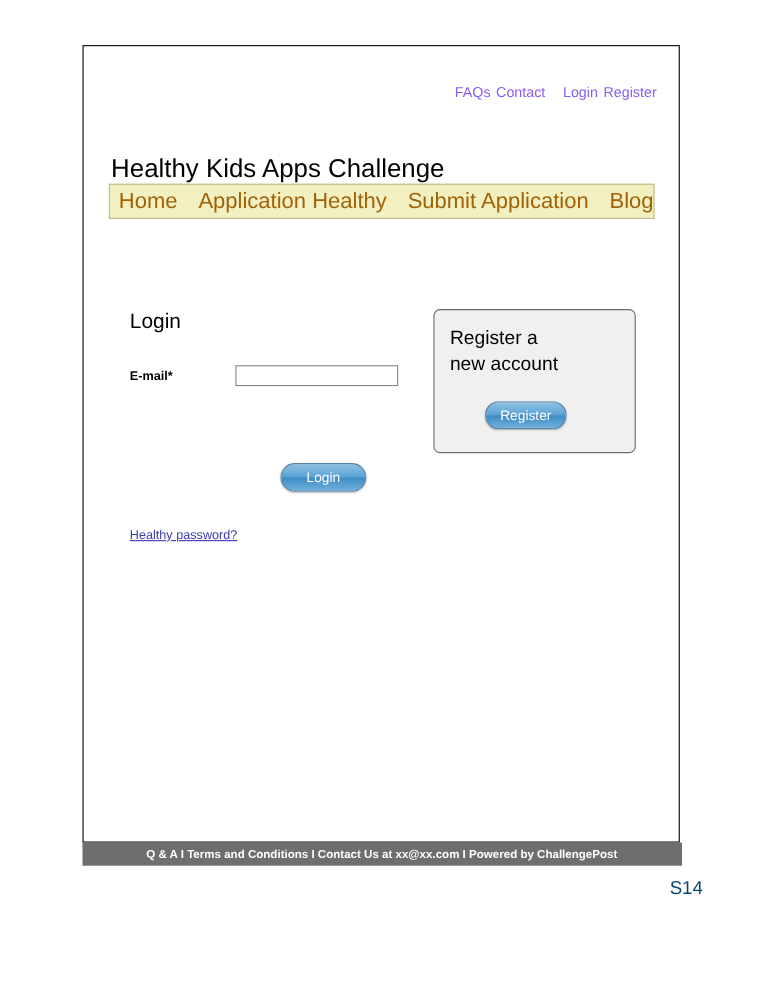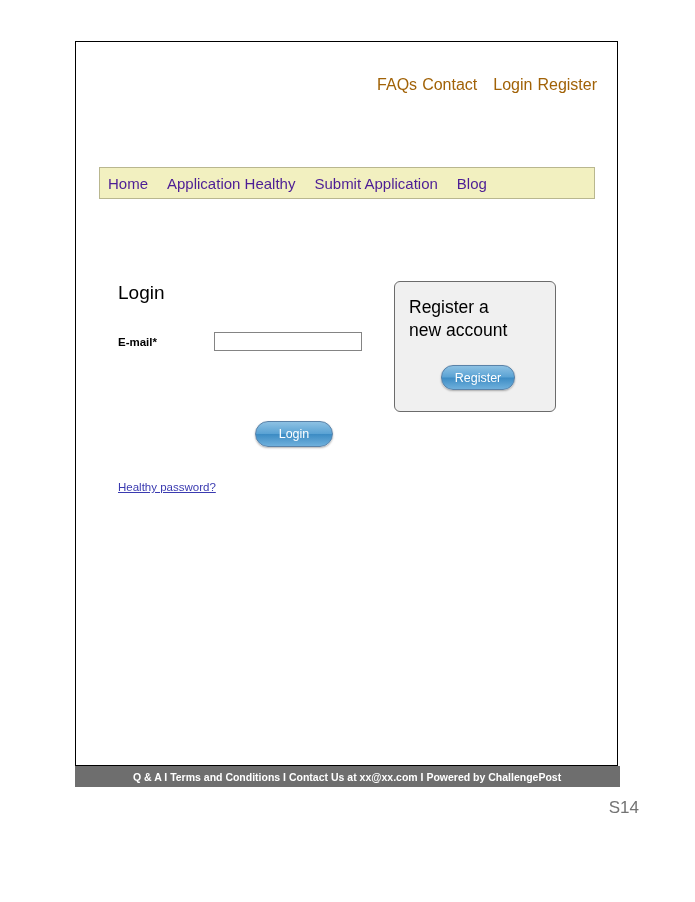--- a/index.html
+++ b/index.html
@@ -25,22 +25,22 @@
     border: 1px solid #000000;
     background: #ffffff;
     box-sizing: border-box;
   }
 
   
   #utility-nav {
     position: absolute;
     right: 20px;
     top: 34px;
-    font-size: 16px;
-    color: #a16207;
+    font-size: 13px;
+    color: #8b5cf6;
     white-space: nowrap;
   }
   #utility-nav .util-link {
     cursor: pointer;
   }
   #utility-nav .util-gap-small { display: inline-block; width: 5px; }
   #utility-nav .util-gap-big { display: inline-block; width: 16px; }
 
   
   #site-title {
@@ -62,22 +62,22 @@
     width: 496px;
     height: 32px;
     background: #f2f0c0;
     border: 1px solid #b9b78f;
     box-sizing: border-box;
     display: flex;
     align-items: center;
     padding-left: 8px;
   }
   #main-nav .nav-item {
-    font-size: 15px;
-    color: #4c1d95;
+    font-size: 20px;
+    color: #a16207;
     margin-right: 19px;
     cursor: pointer;
     white-space: nowrap;
   }
 
   
   #login-heading {
     position: absolute;
     left: 42px;
     top: 240px;
@@ -145,21 +145,21 @@
     color: #3a3ab0;
     text-decoration: underline;
     cursor: pointer;
   }
 
   
   #register-panel {
     position: absolute;
     left: 318px;
     top: 239px;
-    width: 162px;
+    width: 184px;
     height: 131px;
     background: #f0f0f0;
     border: 1px solid #6b6b6b;
     border-radius: 6px;
     box-sizing: border-box;
   }
   #register-title {
     position: absolute;
     left: 14px;
     top: 14px;
@@ -207,33 +207,34 @@
     font-weight: bold;
     margin-left: 23px;
     white-space: nowrap;
   }
 
   
   #slide-number {
     position: absolute;
     right: 56px;
     top: 798px;
-    color: #737373;
+    color: #0c4a6e;
     font-size: 17px;
   }
 </style>
 </head>
 <body>
 
 <div id="mockup">
 
   <div id="utility-nav">
     <span class="util-link">FAQs</span><span class="util-gap-small"></span><span class="util-link">Contact</span><span class="util-gap-big"></span><span class="util-link">Login</span><span class="util-gap-small"></span><span class="util-link">Register</span>
   </div>
 
+  <h1 id="site-title">Healthy Kids Apps Challenge</h1>
 
   <div id="main-nav">
     <span class="nav-item">Home</span>
     <span class="nav-item">Application Healthy</span>
     <span class="nav-item">Submit Application</span>
     <span class="nav-item">Blog</span>
   </div>
 
   <h2 id="login-heading">Login</h2>
 

